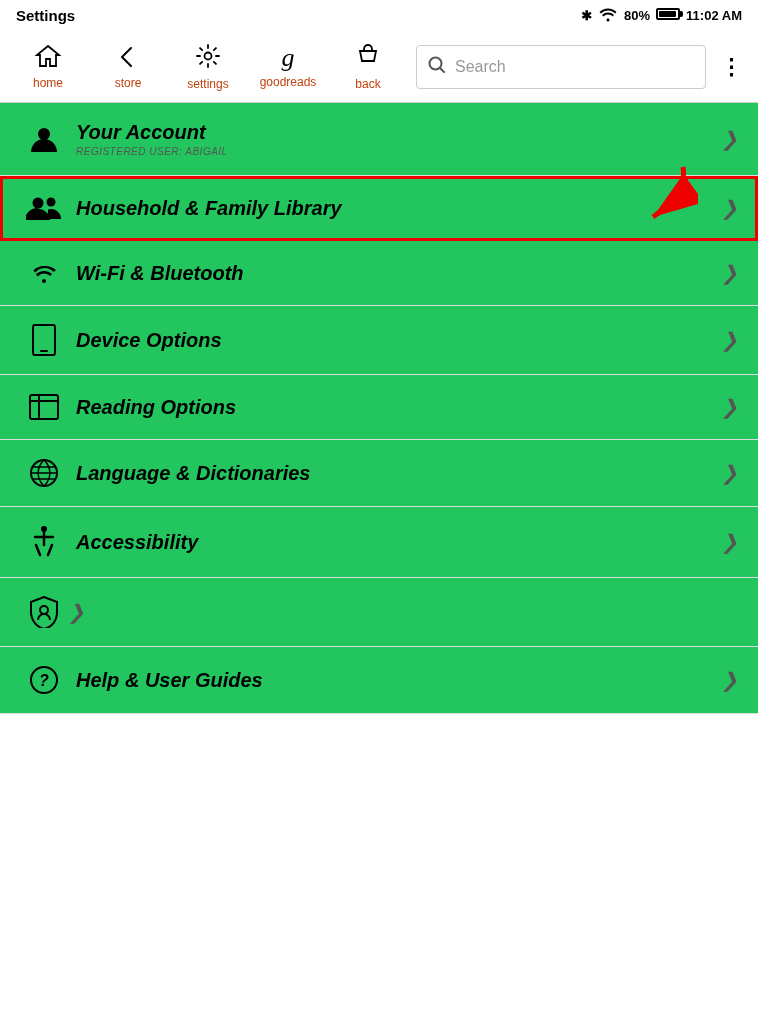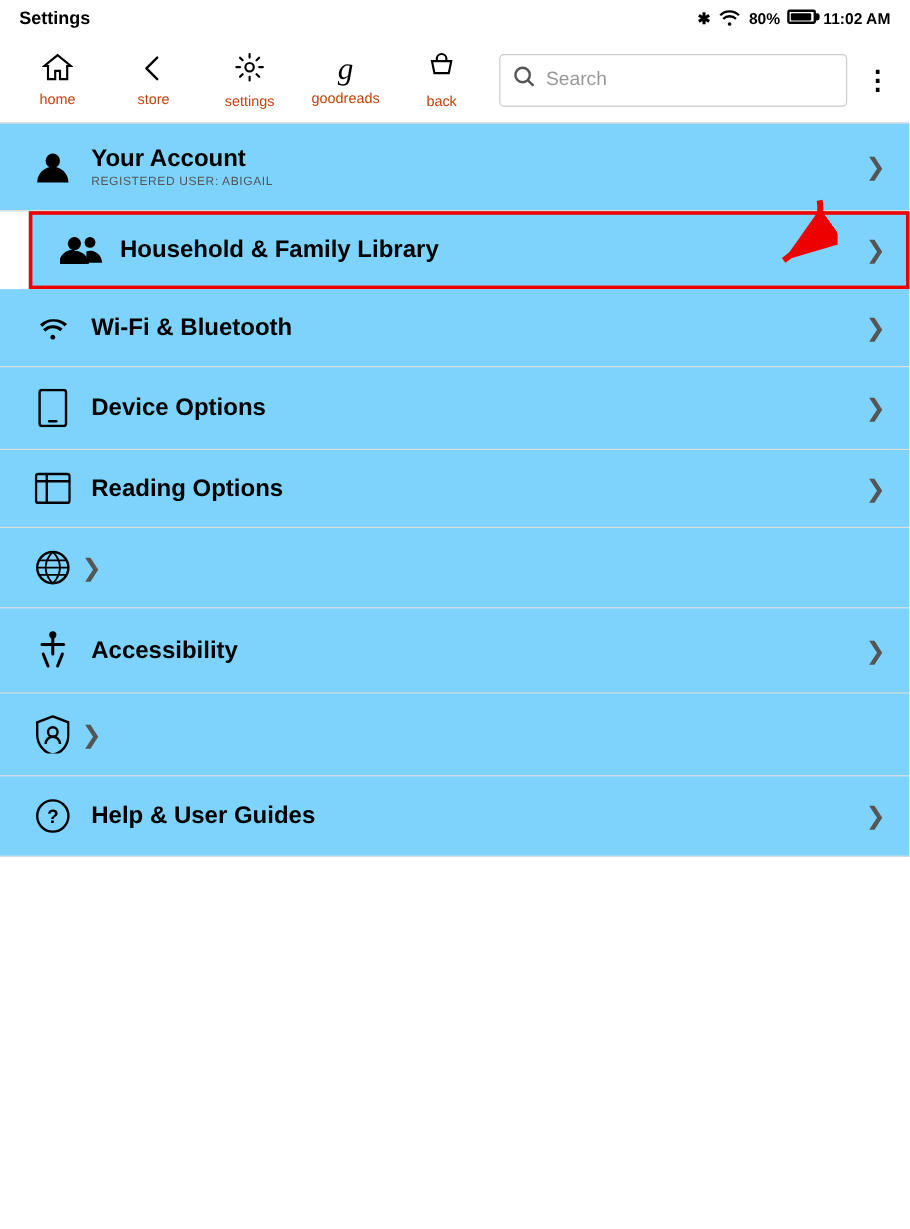--- a/index.html
+++ b/index.html
@@ -123,27 +123,27 @@
     
     .settings-list {
       width: 100%;
     }
     .settings-item {
       display: flex;
       align-items: center;
       padding: 18px 20px;
       border-bottom: 1px solid #ddd;
       cursor: pointer;
-      background: #7dd3fc;
+      background: #22c55e;
       position: relative;
+      font-style: italic;
     }
     .settings-item.highlighted {
       outline: 3px solid #e00;
       outline-offset: -3px;
-      margin-left: 24px;
     }
     .item-icon {
       width: 48px;
       display: flex;
       align-items: center;
       justify-content: center;
       font-size: 26px;
       flex-shrink: 0;
     }
     .item-text {
@@ -332,20 +332,23 @@
 
   <div class="settings-item">
     <div class="item-icon">
       <svg width="30" height="30" viewBox="0 0 30 30" fill="none">
         <circle cx="15" cy="15" r="13" stroke="#000" stroke-width="2" fill="none"></circle>
         <path d="M15 2c0 0-6 5-6 13s6 13 6 13M15 2c0 0 6 5 6 13s-6 13-6 13" stroke="#000" stroke-width="1.5" fill="none"></path>
         <line x1="2" y1="15" x2="28" y2="15" stroke="#000" stroke-width="1.5"></line>
         <path d="M3.5 9h23M3.5 21h23" stroke="#000" stroke-width="1.5"></path>
       </svg>
     </div>
+    <div class="item-text">
+      <div class="item-title">Language &amp; Dictionaries</div>
+    </div>
     <span class="item-chevron">❯</span>
   </div>
 
   <div class="settings-item">
     <div class="item-icon">
       <svg width="26" height="34" viewBox="0 0 26 34" fill="none">
         <circle cx="13" cy="4" r="3" fill="#000"></circle>
         <line x1="13" y1="7" x2="13" y2="20" stroke="#000" stroke-width="2.5" stroke-linecap="round"></line>
         <line x1="4" y1="12" x2="22" y2="12" stroke="#000" stroke-width="2.5" stroke-linecap="round"></line>
         <path d="M5 20l4 10M21 20l-4 10" stroke="#000" stroke-width="2.5" stroke-linecap="round"></path>

